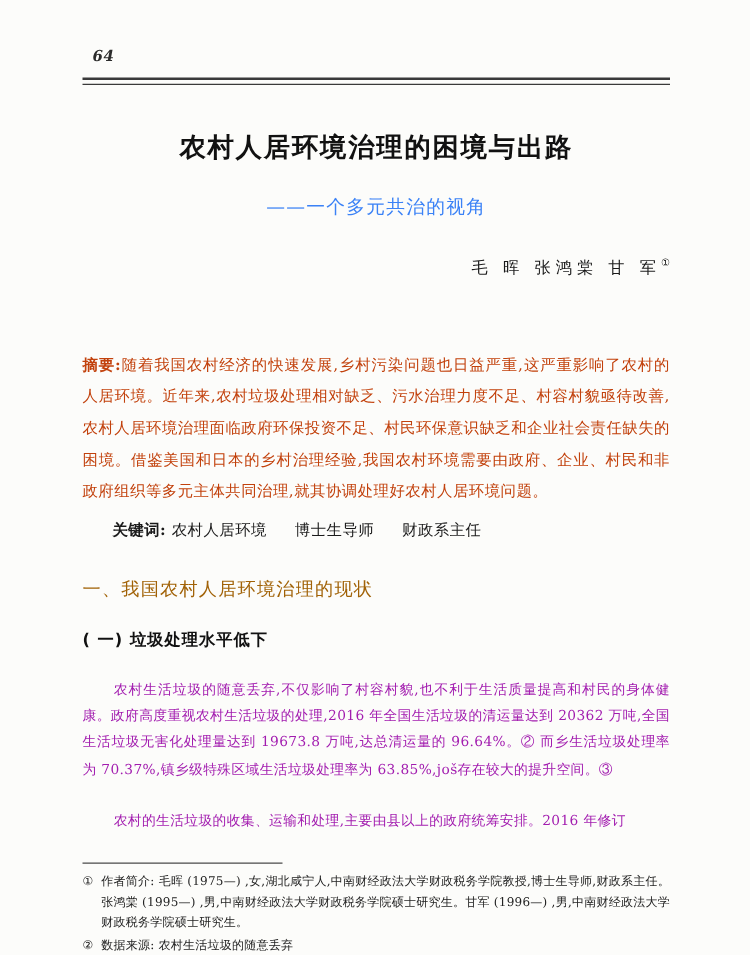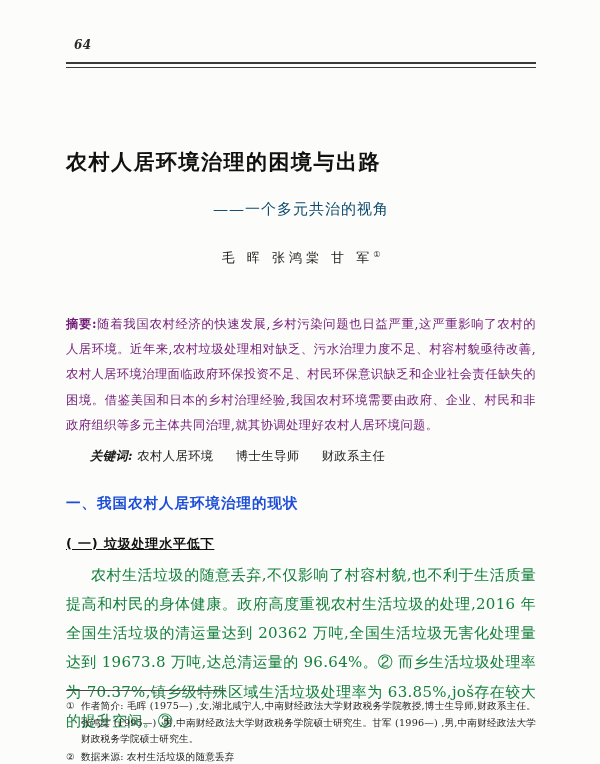--- a/index.html
+++ b/index.html
@@ -49,99 +49,98 @@
     height: 0;
     border-top: 1px solid #3a3a3a;
   }
   .content {
     position: absolute;
     left: 66px;
     top: 80px;
     width: 470px;
   }
   .title {
-    margin-top: 68px;
+    margin-top: 24px;
+    text-align: center;
     font-size: 21px;
     font-weight: bold;
     letter-spacing: 1.5px;
     color: #111;
     font-family: "DejaVu Serif", "Liberation Serif", serif;
   }
   .subtitle {
     margin-top: 24px;
     text-align: center;
     font-size: 15px;
     letter-spacing: 1px;
-    color: #0c4a6e;
+    color: #3b82f6;
   }
   .authors {
     margin-top: 30px;
-    text-align: center;
+    text-align: right;
     font-size: 13px;
     letter-spacing: 4px;
     color: #1a1a1a;
     position: relative;
   }
   .authors .sup {
     font-size: 8px;
     vertical-align: super;
     letter-spacing: 0;
   }
   .abstract {
-    margin-top: 44px;
+    margin-top: 56px;
     font-size: 12.3px;
     line-height: 2.05;
     text-align: justify;
     text-indent: 0;
-    color: #701a75;
+    color: #c2410c;
     letter-spacing: 0.4px;
   }
   .abstract .lead {
     font-weight: bold;
   }
   .keywords {
     margin-top: 6px;
     font-size: 12.3px;
     line-height: 2.0;
     letter-spacing: 0.4px;
     text-indent: 24px;
   }
   .keywords .lead {
     font-weight: bold;
-    font-style: italic;
   }
   .kw-items span {
     margin-right: 18px;
     font-family: Liberation Mono, monospace;
   }
   .h1 {
     margin-top: 24px;
     font-size: 14.5px;
-    font-weight: bold;
+    font-weight: normal;
     letter-spacing: 1px;
     font-family: "DejaVu Sans", "Liberation Sans", sans-serif;
-    color: #1d4ed8;
+    color: #a16207;
   }
   .h2 {
     margin-top: 22px;
     font-size: 13px;
     font-weight: bold;
     letter-spacing: 0.8px;
     font-family: "DejaVu Sans", "Liberation Sans", sans-serif;
     color: #111;
-    text-decoration: underline;
   }
   .para {
-    margin-top: 8px;
-    font-size: 15px;
+    margin-top: 20px;
+    font-size: 11px;
     line-height: 1.95;
     text-align: justify;
     text-indent: 25px;
     letter-spacing: 0.3px;
-    color: #15803d;
+    color: #a21caf;
   }
   .footnote-rule {
     position: absolute;
     left: 66px;
     top: 690px;
     width: 160px;
     height: 0;
     border-top: 1px solid #4a4a4a;
   }
   .footnotes {
@@ -199,20 +198,21 @@
         <span>财政系主任</span>
       </span>
     </div>
 
     <div class="h1">一、我国农村人居环境治理的现状</div>
 
     <div class="h2">( 一) 垃圾处理水平低下</div>
 
     <div class="para">农村生活垃圾的随意丢弃,不仅影响了村容村貌,也不利于生活质量提高和村民的身体健康。政府高度重视农村生活垃圾的处理,2016 年全国生活垃圾的清运量达到 20362 万吨,全国生活垃圾无害化处理量达到 19673.8 万吨,达总清运量的 96.64%。② 而乡生活垃圾处理率为 70.37%,镇乡级特殊区域生活垃圾处理率为 63.85%,još存在较大的提升空间。③</div>
 
+    <div class="para">农村的生活垃圾的收集、运输和处理,主要由县以上的政府统筹安排。2016 年修订</div>
 
   </div>
 
   <div class="footnote-rule"></div>
 
   <div class="footnotes">
     <div class="footnote">
       <span class="marker">①</span>
       <span>作者简介: 毛晖 (1975—) ,女,湖北咸宁人,中南财经政法大学财政税务学院教授,博士生导师,财政系主任。张鸿棠 (1995—) ,男,中南财经政法大学财政税务学院硕士研究生。甘军 (1996—) ,男,中南财经政法大学财政税务学院硕士研究生。</span>
     </div>

